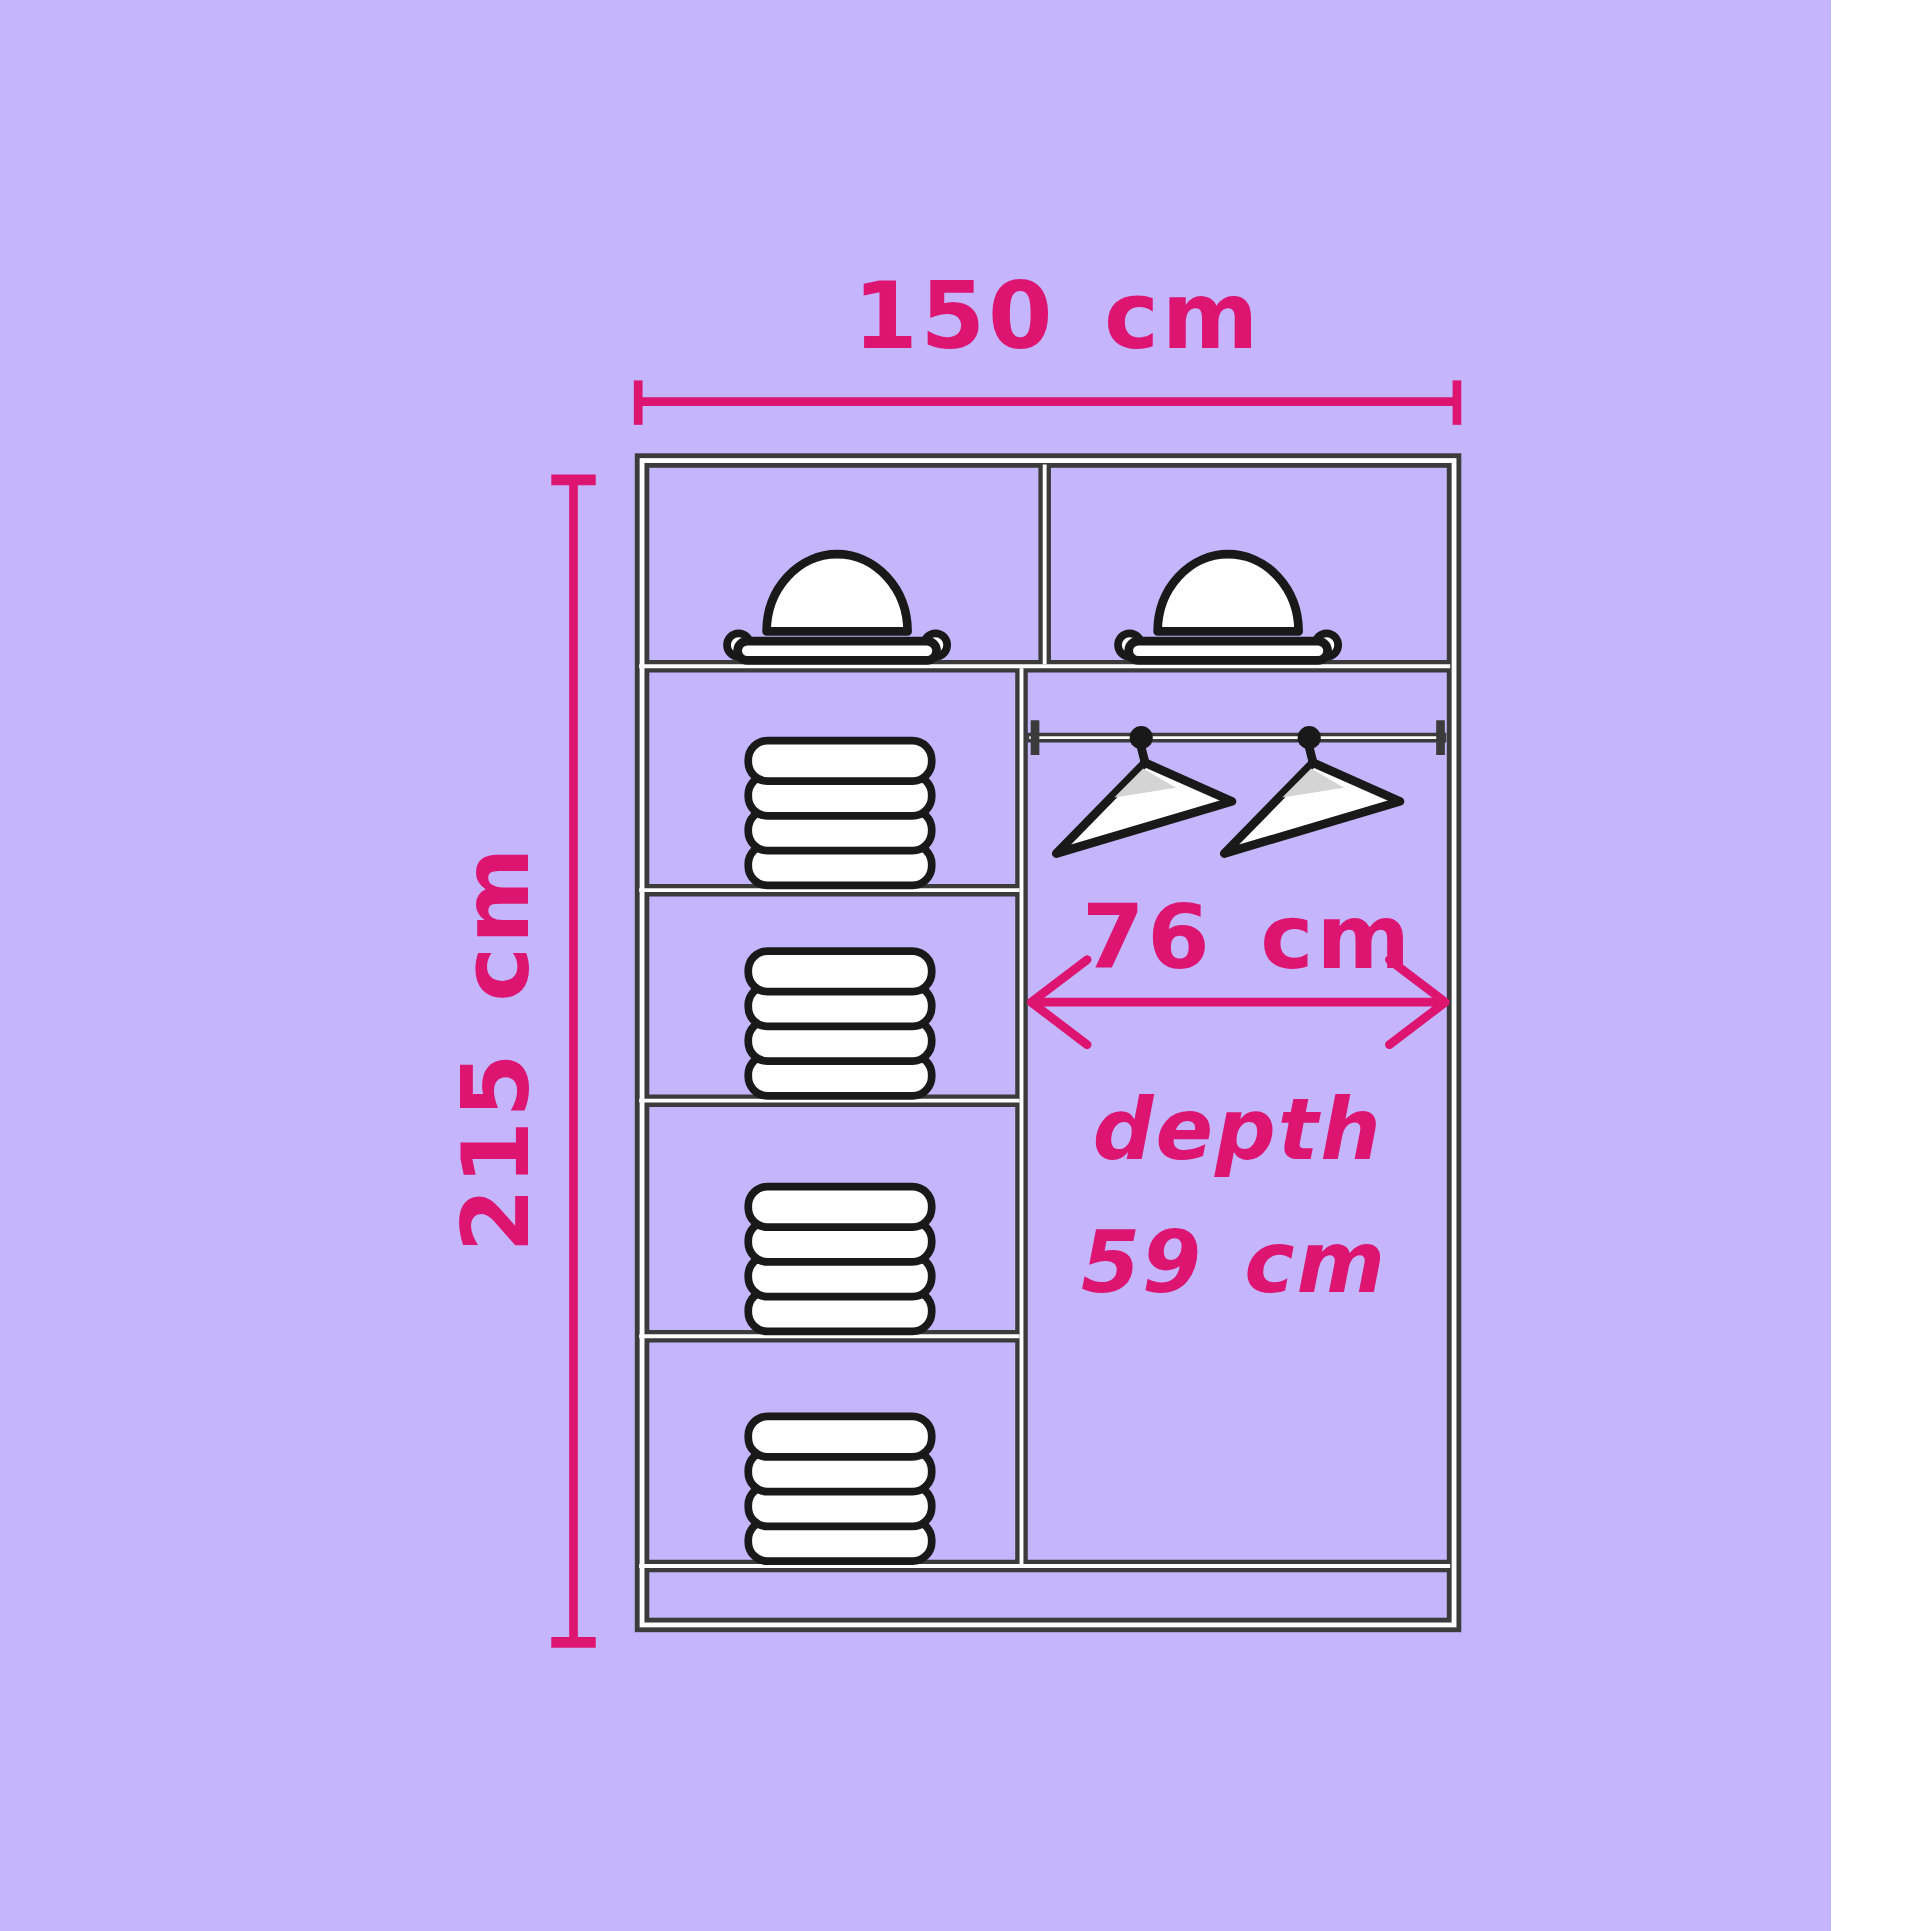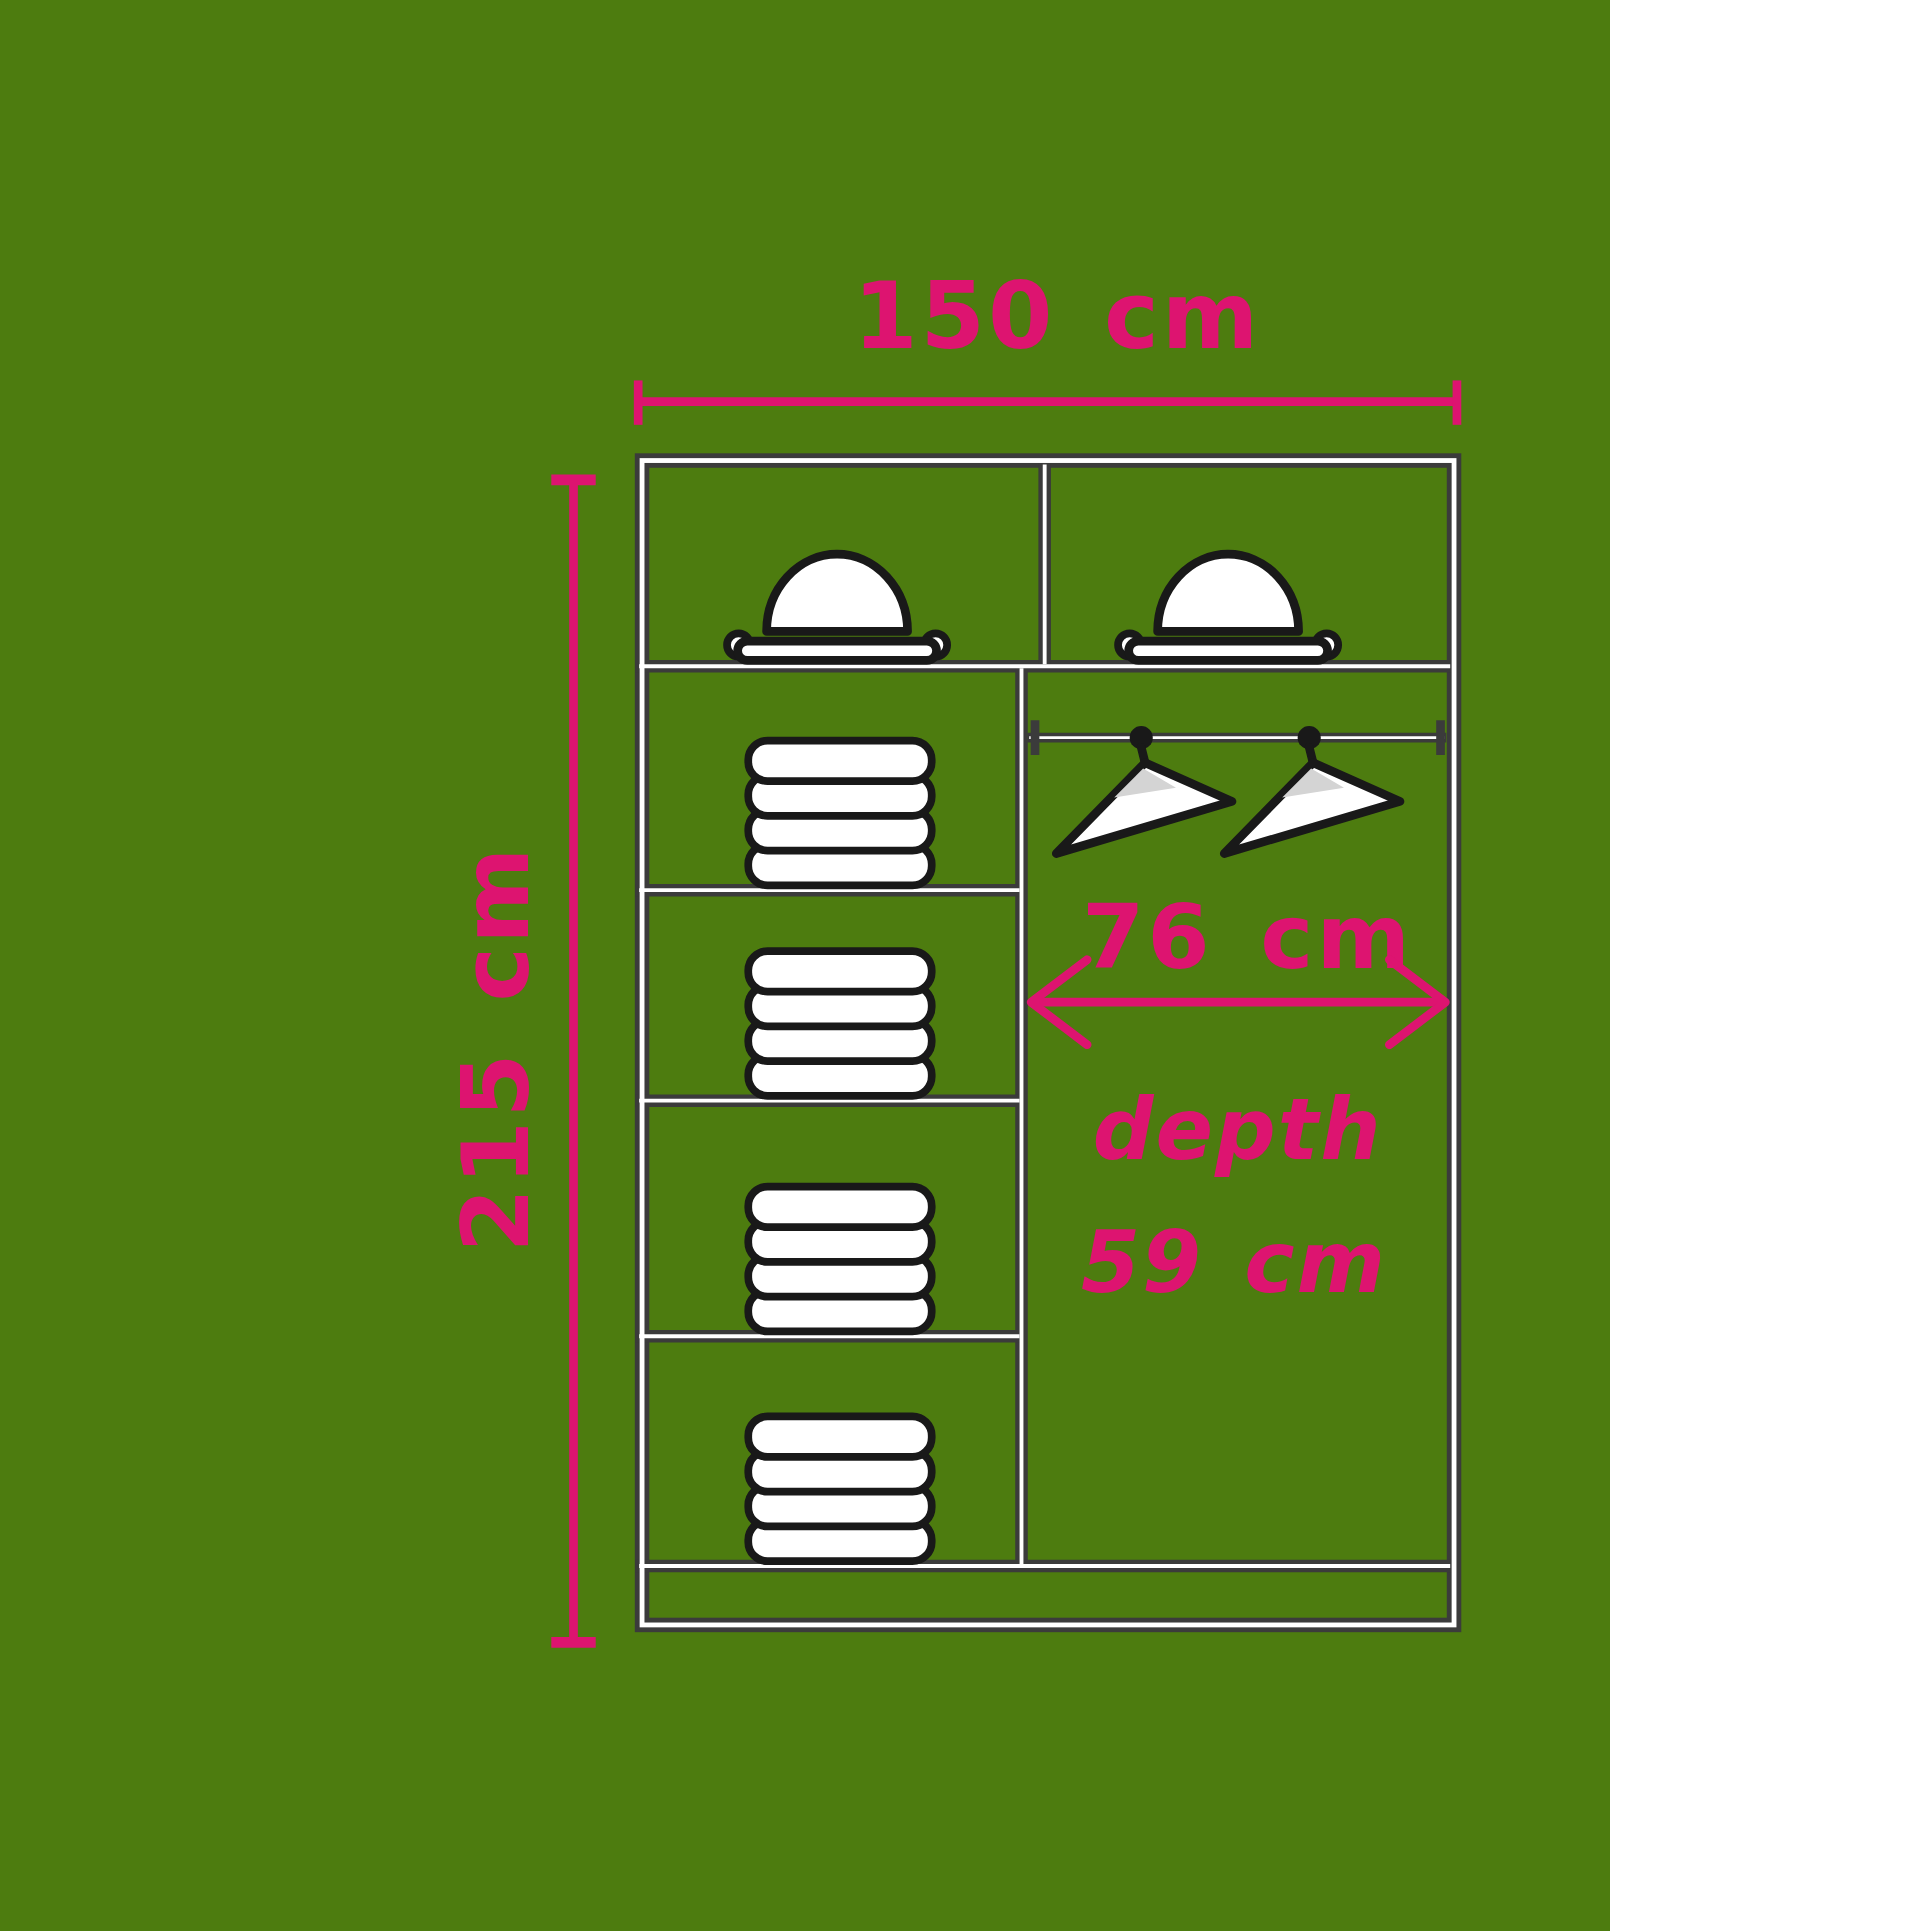--- a/index.html
+++ b/index.html
@@ -1,19 +1,19 @@
 <!DOCTYPE html>
 <html><head>
 <meta charset="utf-8">
 <style>
   html,body{margin:0;padding:0;background:#ffffff;}
   .canvas{
     position:relative;
-    width:1610px;height:1931px;
-    background:#4d7c0f;
+    width:1831px;height:1931px;
+    background:#c4b5fd;
     font-family:"DejaVu Sans","Liberation Sans",sans-serif;
     overflow:hidden;
     text-align:right;
   }
   svg{display:block;}
   
   .wall-dark{stroke:#3b3b3b;fill:none;}
   .wall-core{stroke:#ffffff;fill:none;}
   .icon-line{stroke:#191919;fill:#ffffff;}
   .pink-line{stroke:#dd1470;fill:none;}

